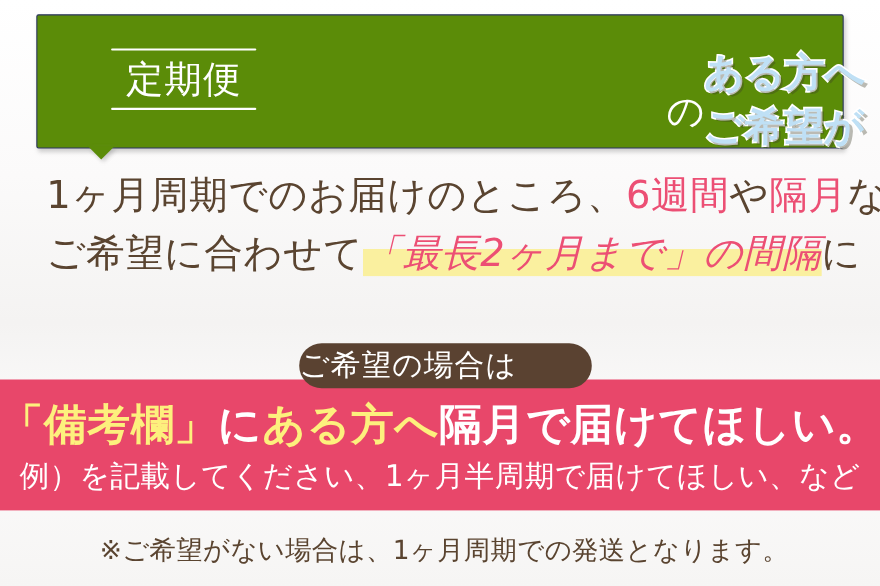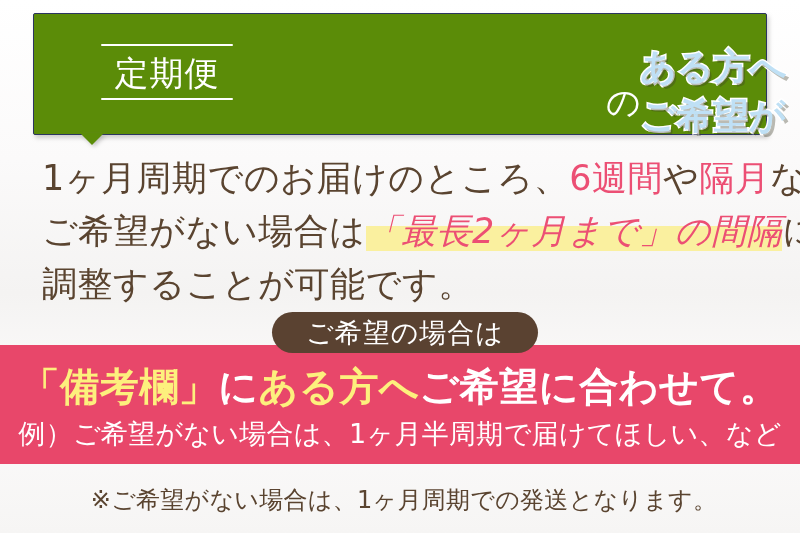--- a/index.html
+++ b/index.html
@@ -149,21 +149,20 @@
   .pill-badge {
     position: absolute;
     left: 272px;
     top: 312px;
     width: 266px;
     height: 41px;
     background: #5a4231;
     border-radius: 21px;
     display: flex;
     align-items: center;
-    justify-content: center;
     z-index: 5;
   }
   .pill-text {
     font-size: 27px;
     line-height: 30px;
     color: #ffffff;
     letter-spacing: 1px;
     white-space: nowrap;
     font-weight: 500;
   }
@@ -237,30 +236,29 @@
     <div class="wish-block">
       <div class="wish-line">ある方へ</div>
       <div class="wish-line">ご希望が</div>
     </div>
   </div>
   <div class="bubble-tail"></div>
 
   <div class="body-lines">
     <div class="body-line"><span>1ヶ月周期でのお届けのところ、</span><span class="em-pink">6週間</span><span>や</span><span class="em-pink">隔月</span><span>など</span></div>
 
-    <div class="body-line"><span>ご希望がない場合は</span><span class="em-pink hl-yellow">「最長2ヶ月まで」の間隔</span><span>に</span></div>
-
-    <div class="body-line">調整することが可能です。</div>
+    <div class="body-line"><span>ご希望に合わせて</span><span class="em-pink hl-yellow">「最長2ヶ月まで」の間隔</span><span>に</span></div>
+
   </div>
 
   <div class="pill-badge">
     <span class="pill-text">ご希望の場合は</span>
   </div>
 
   <div class="pink-band">
-    <div class="pink-headline"><span class="em-yellow">「備考欄」</span><span>に</span><span class="em-yellow">ある方へ</span><span>ご希望に合わせて。</span></div>
-
-    <div class="pink-example">例）ご希望がない場合は、1ヶ月半周期で届けてほしい、など</div>
+    <div class="pink-headline"><span class="em-yellow">「備考欄」</span><span>に</span><span class="em-yellow">ある方へ</span><span>隔月で届けてほしい。</span></div>
+
+    <div class="pink-example">例）を記載してください、1ヶ月半周期で届けてほしい、など</div>
   </div>
 
   <div class="footer-note">※ご希望がない場合は、1ヶ月周期での発送となります。</div>
 
 </div>
 
 </body></html>

